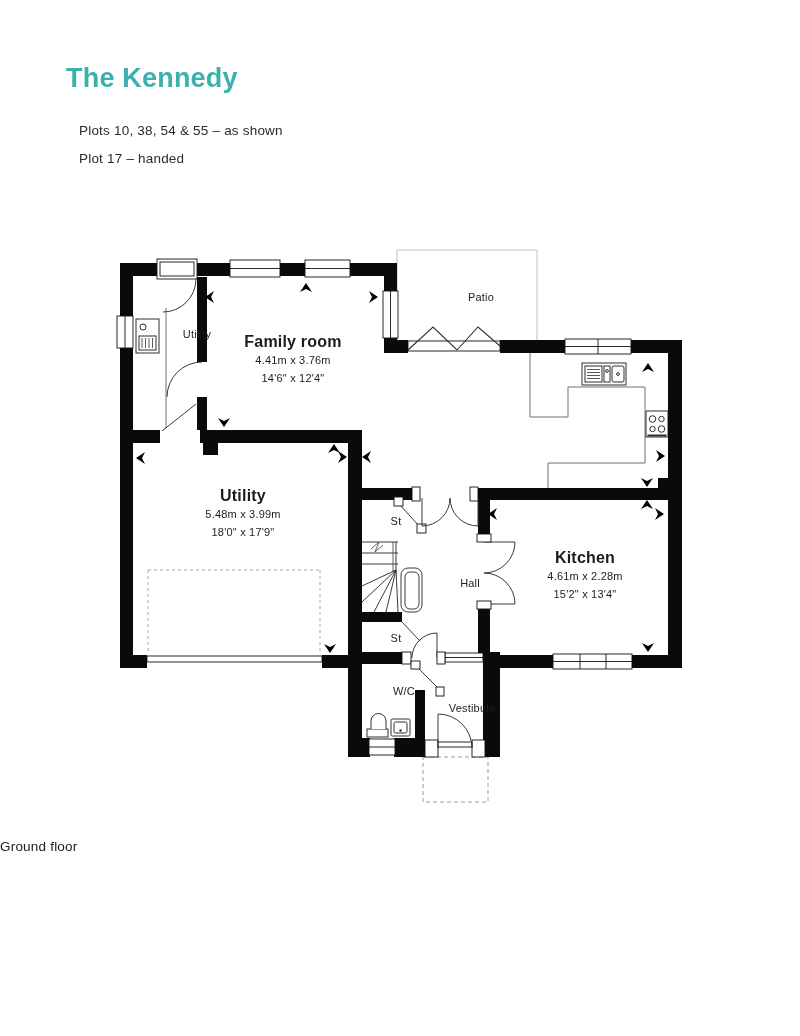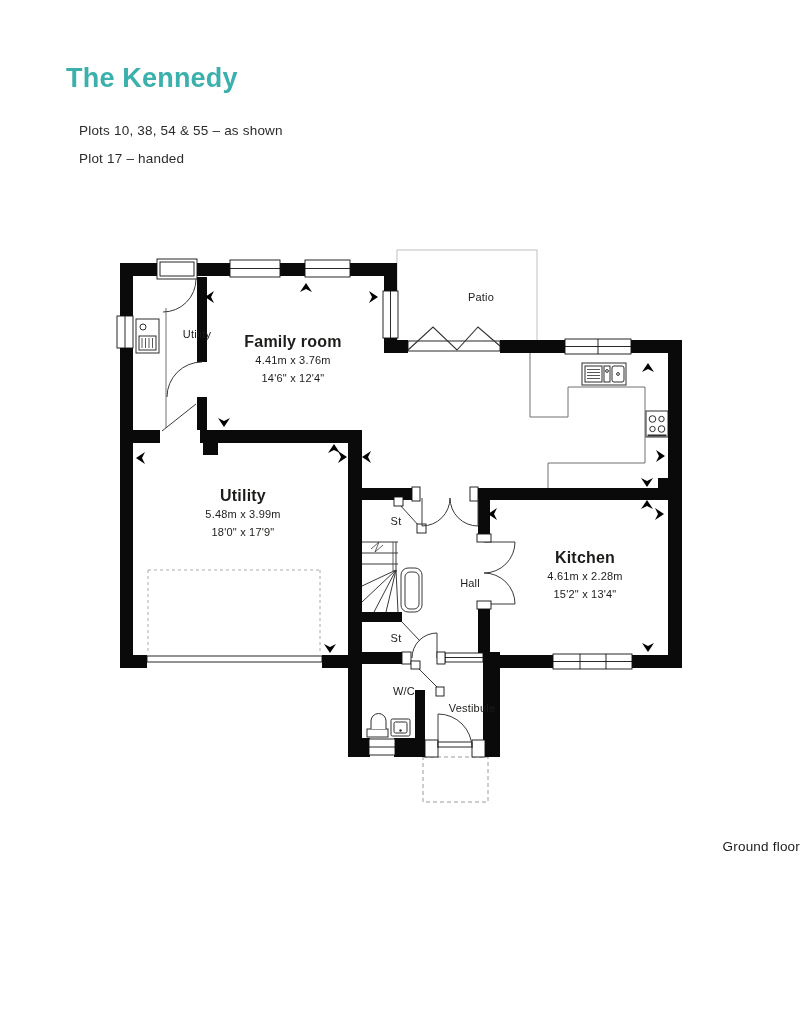--- a/index.html
+++ b/index.html
@@ -18,21 +18,21 @@
   }
   .plan-svg{position:absolute;left:0;top:0;}
   .rlabel{
     position:absolute;transform:translate(-50%,-50%);
     text-align:center;white-space:nowrap;color:#1c1c1a;
   }
   .rname{font-weight:700;font-size:16px;line-height:18px;letter-spacing:0.2px;}
   .rdim{font-size:11px;line-height:18px;letter-spacing:0.2px;}
   .rplain{font-size:11px;letter-spacing:0.2px;margin-left:32px;}
   .caption{
-    position:absolute;left:0;right:0;top:839px;text-align:right;
+    position:absolute;left:0;right:0;top:839px;text-align:left;
     font-size:13.5px;letter-spacing:0.2px;color:#1c1c1a;
   }
 </style>
 </head>
 <body>
 
 <div class="page">
 
   <h1 class="hdr-title" style="color: rgb(59, 176, 172);">The Kennedy</h1>
   <p class="hdr-sub" style="top:111px">Plots 10, 38, 54 &amp; 55 – as shown</p>

